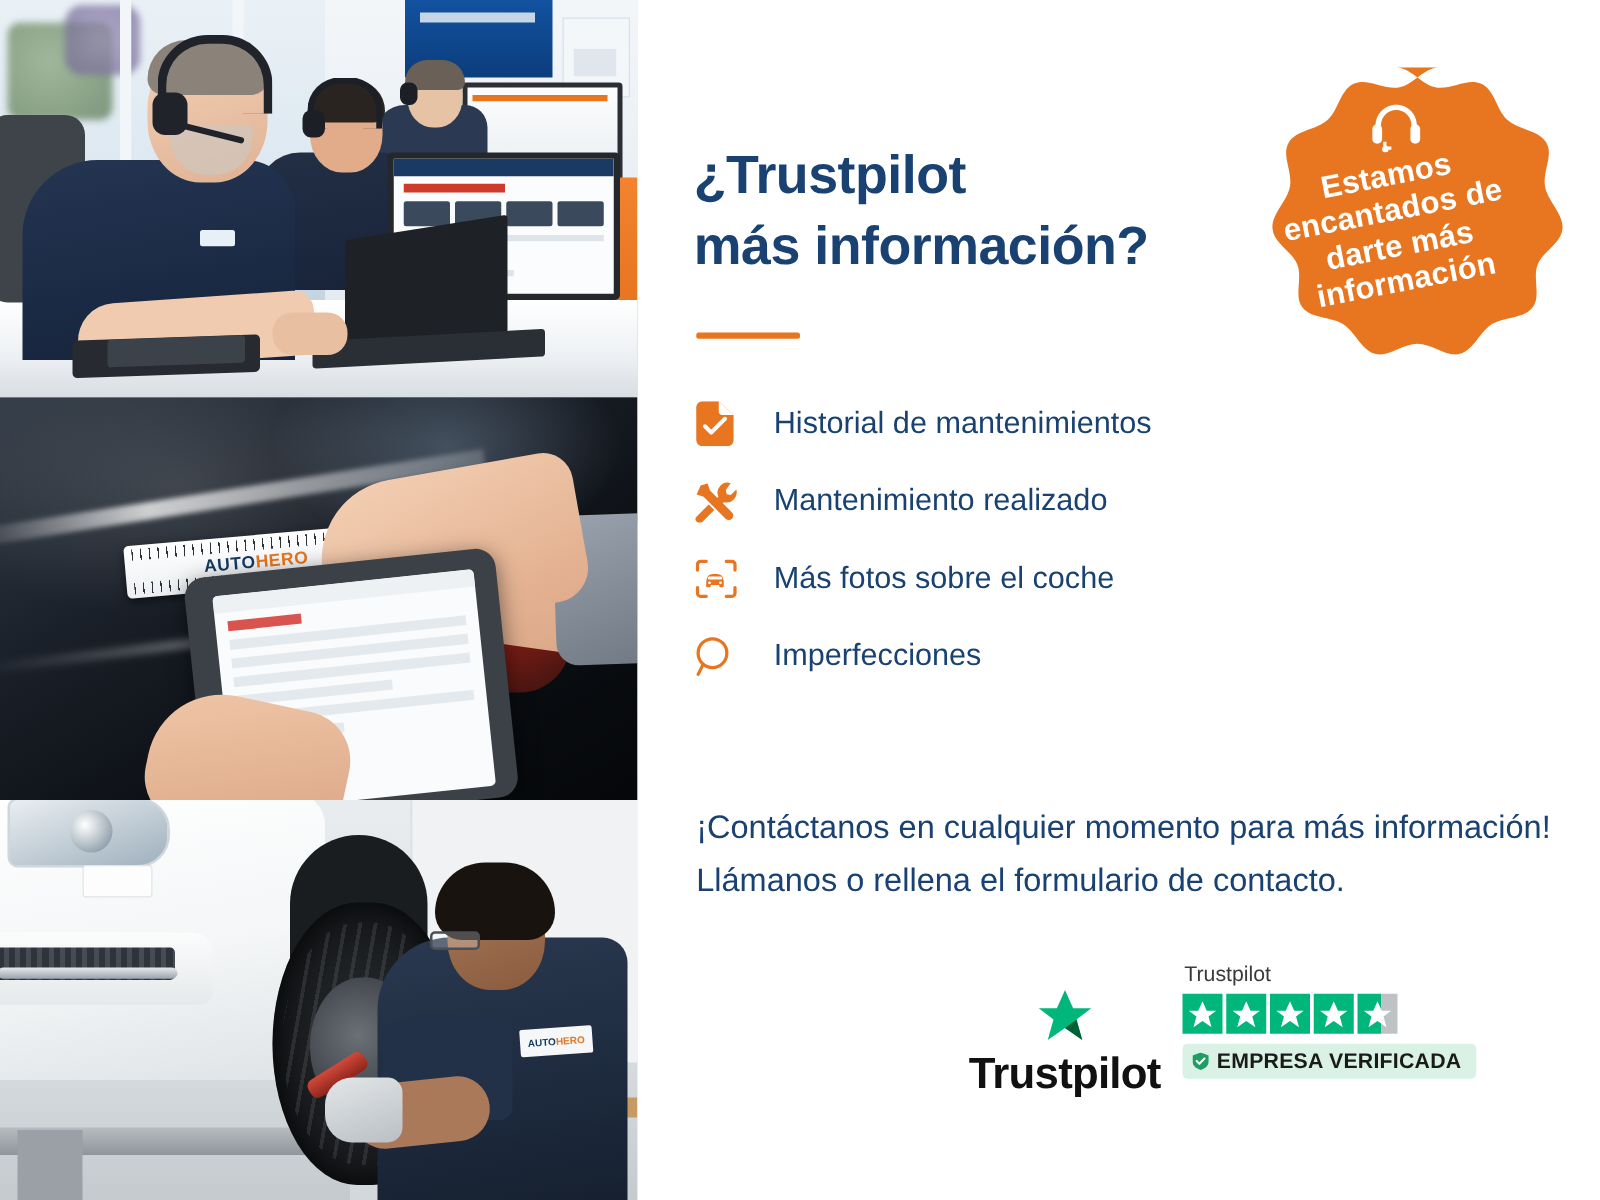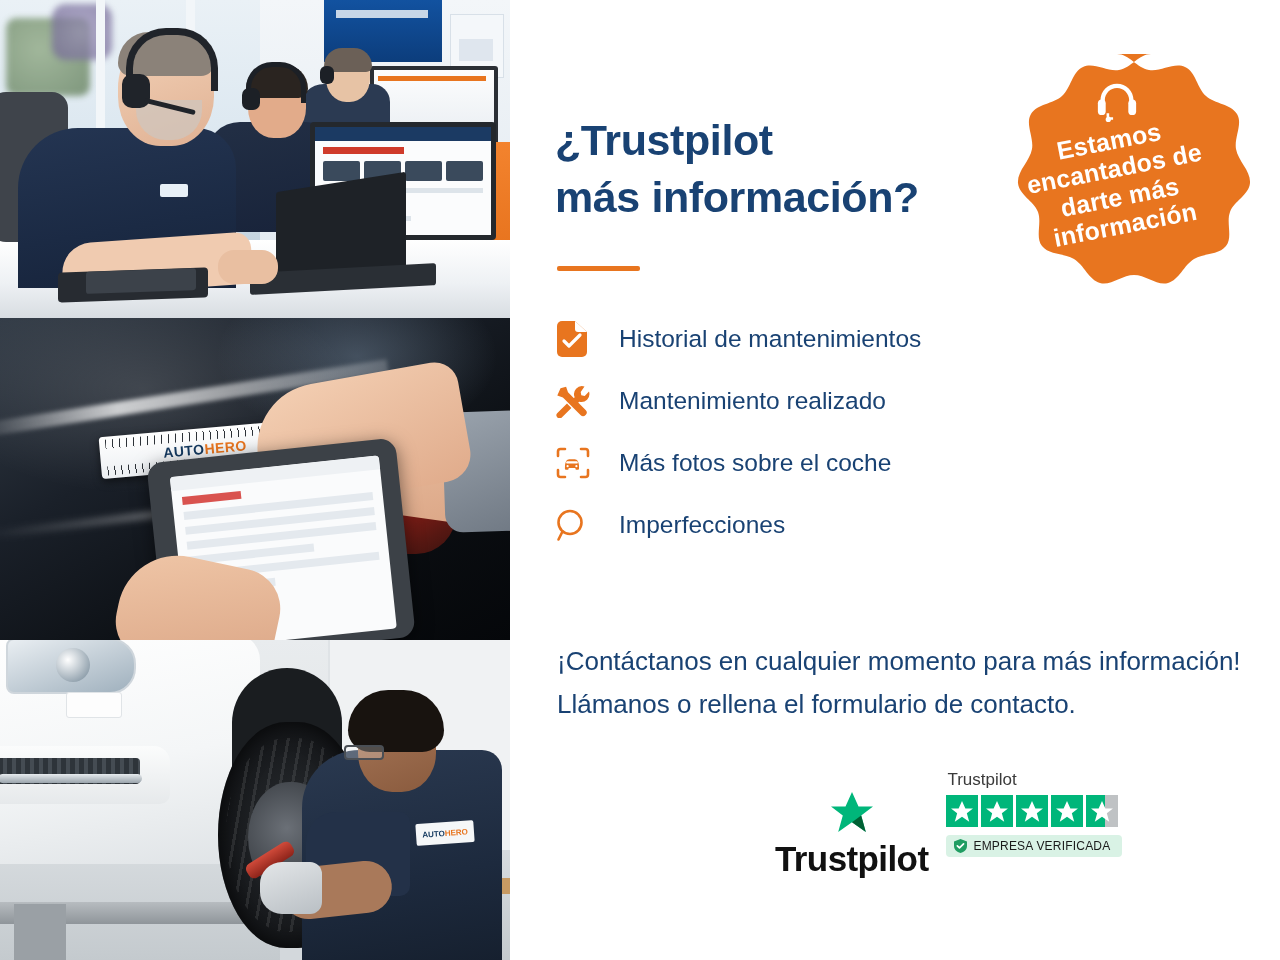--- a/index.html
+++ b/index.html
@@ -360,21 +360,21 @@
   .tp-excelente { font-size: 17px; color:#3a3a3a; margin-bottom: 5px; margin-left:1px;}
   .tp-stars { display:flex; gap:3px; }
   .tp-star { width: 32px; height: 32px; background:#00b67a; display:flex;align-items:center;justify-content:center; position:relative; overflow:hidden;}
   .tp-star.half { background: linear-gradient(90deg, #00b67a 0 58%, #bfc2c4 58% 100%); }
   .tp-verified {
     margin-top: 8px;
     display:flex; align-items:center; gap:6px;
     background:#d9f2e5; border-radius: 4px;
     padding: 4px 12px 4px 8px;
   }
-  .tp-verified .vtxt { font-size: 12px; font-weight:400; color:#1a1a1a; letter-spacing:.2px; }
+  .tp-verified .vtxt { font-size: 17px; font-weight:700; color:#1a1a1a; letter-spacing:.2px; }
 </style>
 </head>
 <body>
 
 <div class="page">
 
   <div class="photo-column">
 
     <div class="photo photo-1">
       <div class="p1-window">

